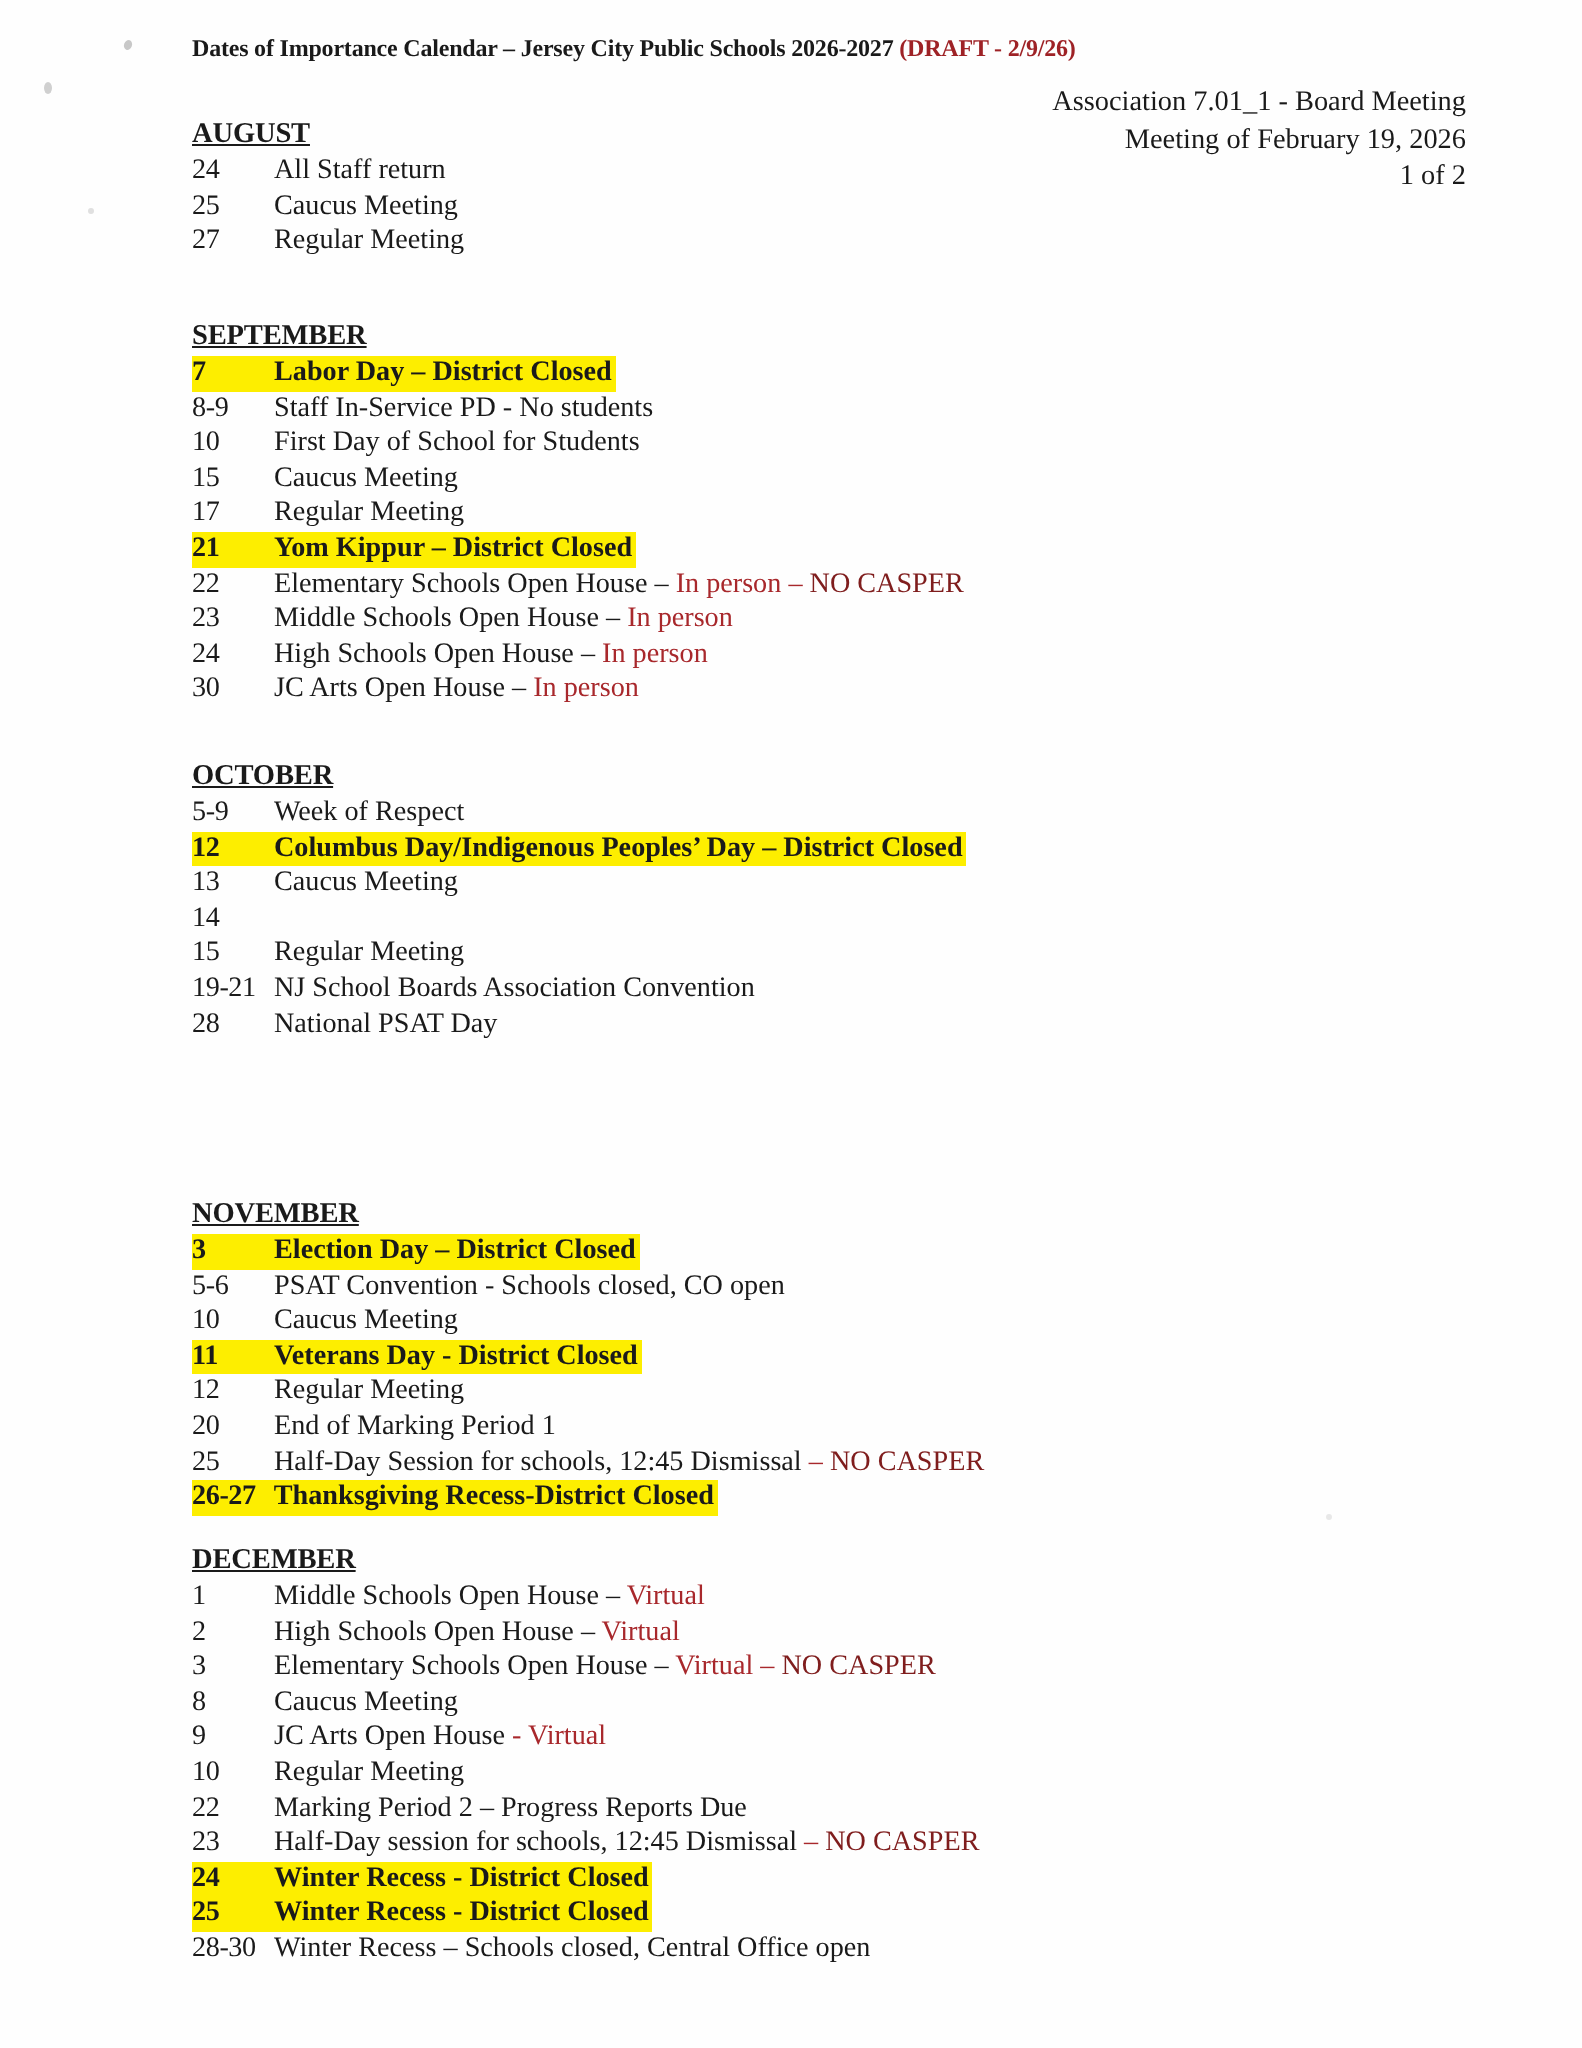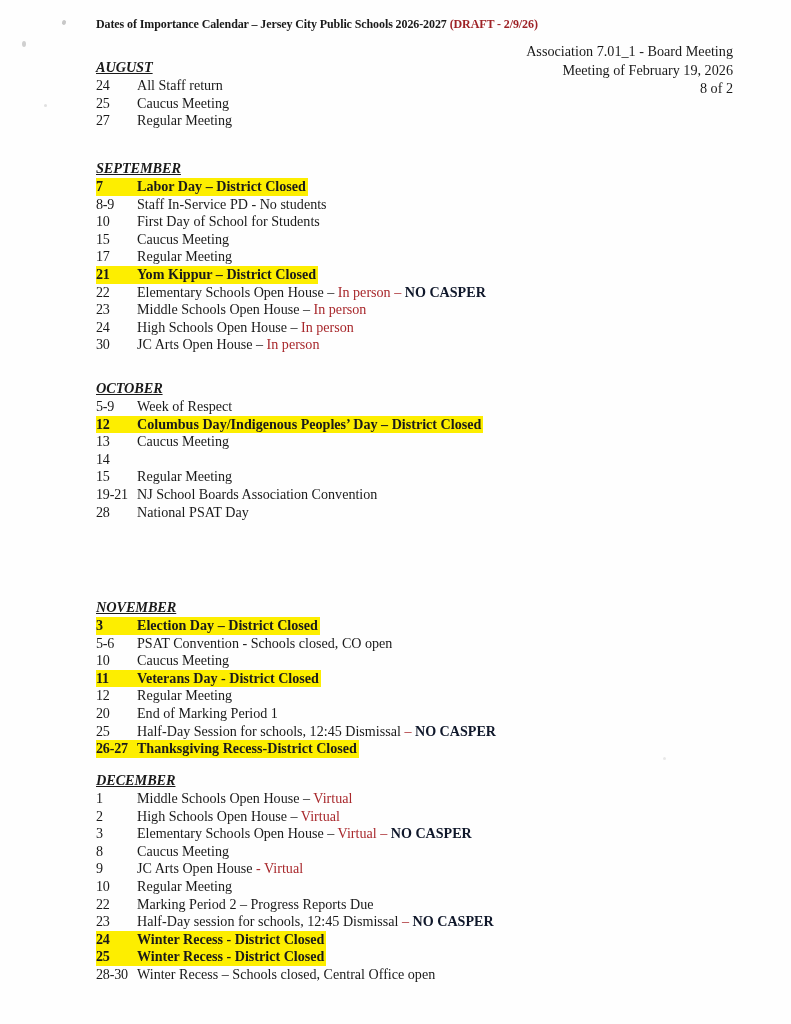--- a/index.html
+++ b/index.html
@@ -74,21 +74,20 @@
     left: 96px;
   }
 
   .month-name {
     font-size: 14.3px;
     font-weight: bold;
     text-decoration: underline;
     letter-spacing: -0.1px;
     margin-bottom: 1px;
     display: inline-block;
-    font-style: italic;
   }
 
   .row {
     display: flex;
     align-items: baseline;
     font-size: 14.1px;
     line-height: 17.6px;
     white-space: nowrap;
     width: max-content;
   }
@@ -105,42 +104,42 @@
   .row.hl {
     background: #fdee00;
     font-weight: bold;
     padding-right: 2px;
   }
   .row.hl .date { width: 41px; flex: 0 0 41px; }
   
   .row.hl.wide .date { width: auto; flex: 0 0 auto; padding-right: 9px; }
 
   .red { color: #a8282c; }
-  .red-b { color: #0f172a; font-weight: bold; }
+  .red-b { color: #7f1d1d; font-weight: normal; }
   .blk { color: #1a1a1a; }
 </style>
 </head>
 <body>
 
 <div class="page">
 
   <span class="speck s1"></span>
   <span class="speck s2"></span>
   <span class="speck s3"></span>
   <span class="speck s4"></span>
 
   <div class="doc-title">
     <span>Dates of Importance Calendar – Jersey City Public Schools 2026-2027</span>
     <span class="draft">(DRAFT - 2/9/26)</span>
   </div>
 
   <div class="attachment-block">
     <div>Association 7.01_1 - Board Meeting</div>
     <div>Meeting of February 19, 2026</div>
-    <div>8 of 2</div>
+    <div>1 of 2</div>
   </div>
 
   <div class="calendar" id="calendar">
       <div class="month-block" style="top: 58px;"><div class="month-name">AUGUST</div><div class="row">
           <span class="date">24</span>
           <span class="desc">All Staff return</span>
         </div><div class="row">
           <span class="date">25</span>
           <span class="desc">Caucus Meeting</span>
         </div><div class="row">

